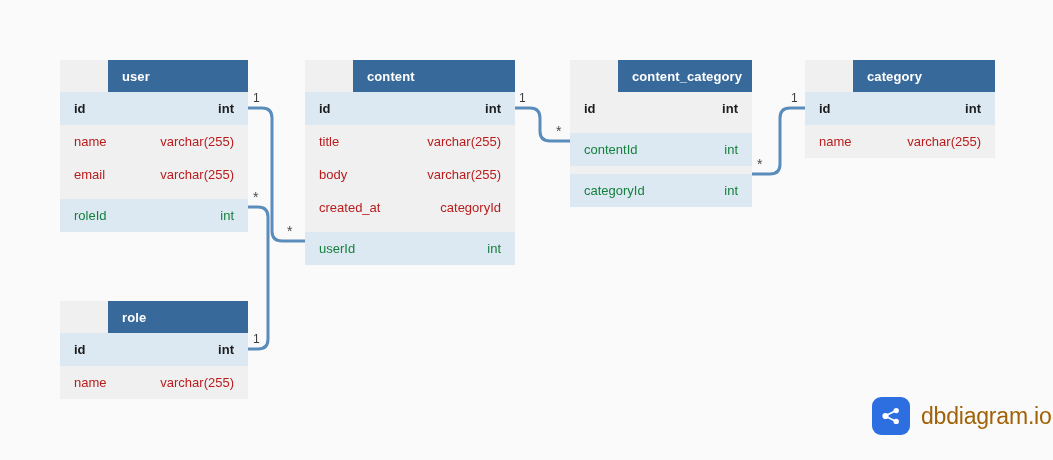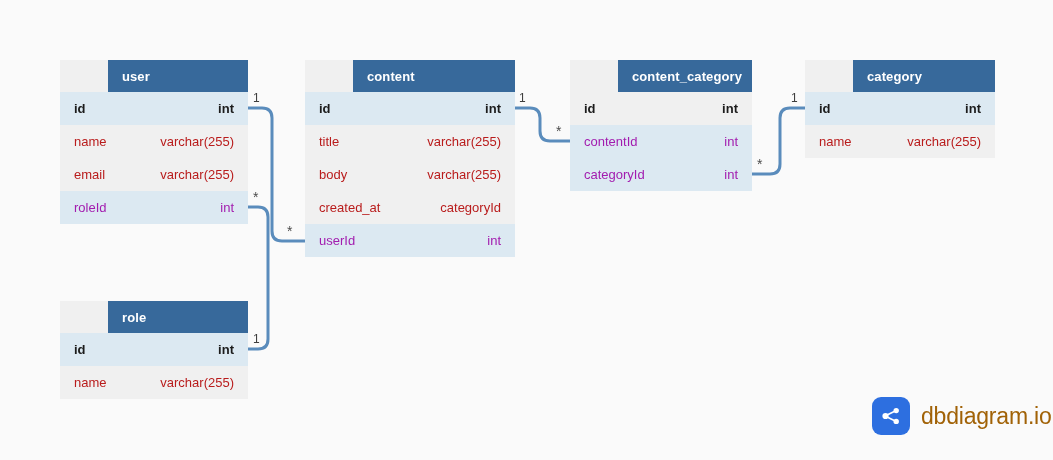--- a/index.html
+++ b/index.html
@@ -83,21 +83,22 @@
     color: #1c1c1c;
     font-weight: bold;
   }
   .row.pk-plain {
     background: #f0f0f0;
     color: #1c1c1c;
     font-weight: bold;
   }
   .row.fk {
     background: #dce9f2;
-    color: #a21caf;
+    color: #15803d;
+    margin-top: 8px;
   }
   .row .fname {
     text-align: left;
   }
   .row .ftype {
     text-align: left;
   }
 
   
   #brand {

